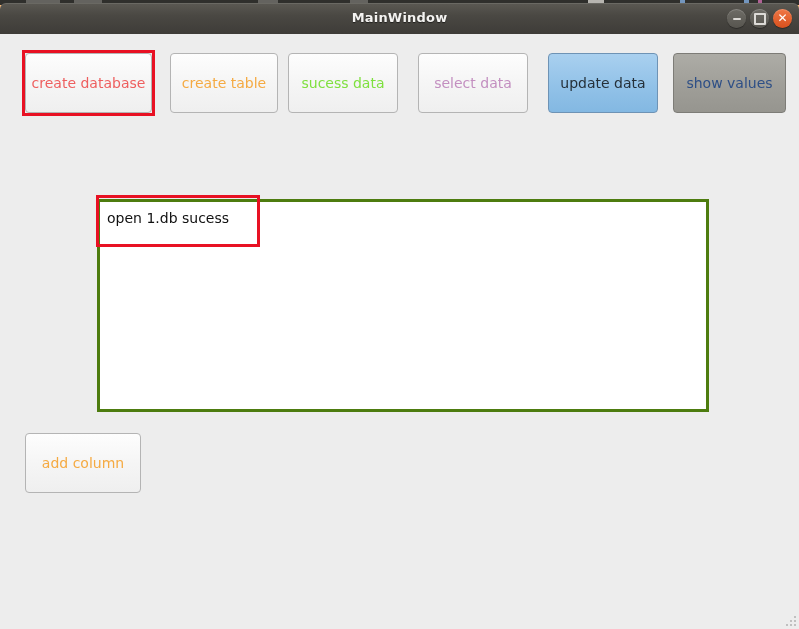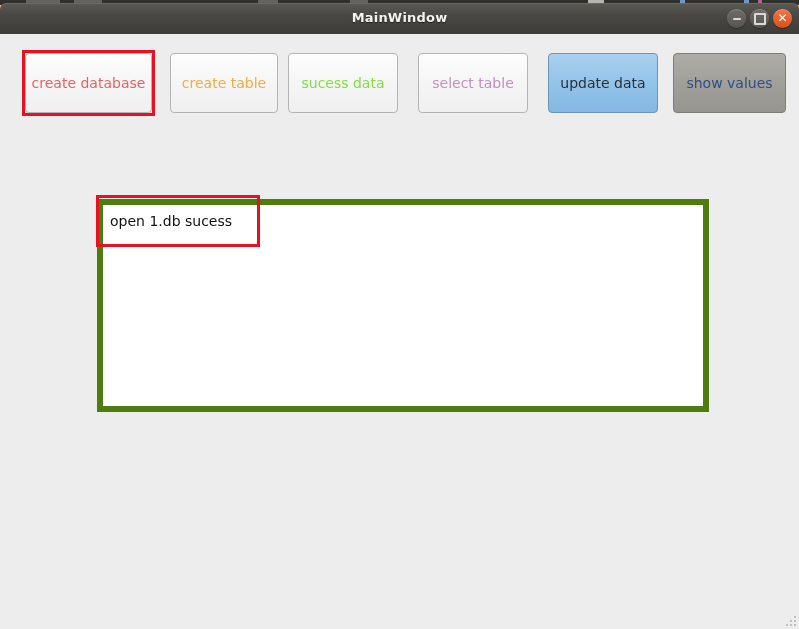--- a/index.html
+++ b/index.html
@@ -121,21 +121,21 @@
     background: linear-gradient(to bottom, #adaca6 0%, #9e9d97 60%, #96958f 100%);
     border: 1px solid #7d7c77;
     color: #2e4f86;
     justify-content: center;
   }
 
   
   .textedit {
     position: absolute;
     background: #ffffff;
-    border: 6px solid #4d7c0f;
+    border: 3px solid #4d7c0f;
     box-sizing: border-box;
     overflow: hidden;
   }
   .textedit-line {
     position: absolute;
     left: 7px;
     top: 9px;
     font-size: 14px;
     color: #111;
     white-space: pre;
@@ -212,34 +212,37 @@
         <div class="btn" style="left: 25px; top: 19px; width: 127px; height: 60px;">
           <span style="color: rgb(238, 95, 95);">create database</span>
         </div>
         <div class="btn" style="left: 170px; top: 19px; width: 108px; height: 60px;">
           <span style="color: rgb(245, 170, 66);">create table</span>
         </div>
         <div class="btn" style="left: 288px; top: 19px; width: 110px; height: 60px;">
           <span style="color: rgb(127, 224, 63);">sucess data</span>
         </div>
         <div class="btn" style="left: 418px; top: 19px; width: 110px; height: 60px;">
-          <span style="color: rgb(195, 143, 192);">select table</span>
+          <span style="color: rgb(195, 143, 192);">select data</span>
         </div>
         <div class="btn flat-blue" style="left: 548px; top: 19px; width: 110px; height: 60px;">
           <span style="color: rgb(38, 49, 58);">update data</span>
         </div>
         <div class="btn flat-gray" style="left: 673px; top: 19px; width: 113px; height: 60px;">
           <span style="color: rgb(46, 79, 134);">show values</span>
         </div>
       </div>
 
     <div class="textedit" id="output-panel" style="left: 97px; top: 165px; width: 612px; height: 213px;">
         <div class="textedit-line" style="top: 8px;">open 1.db sucess</div>
       </div>
 
+    <div class="btn" id="add-column-button" style="left: 25px; top: 399px; width: 116px; height: 60px;">
+      <span style="color: rgb(245, 170, 66);">add column</span>
+    </div>
 
     <div id="annotation-layer">
         <div class="annot" style="left: 22px; top: 16px; width: 133px; height: 66px; border-color: rgb(232, 17, 35);"></div>
         <div class="annot" style="left: 96px; top: 161px; width: 164px; height: 52px; border-color: rgb(232, 17, 35);"></div>
       </div>
 
 
     <div class="sizegrip">
       <i style="right:0px;bottom:0px;"></i>
       <i style="right:4px;bottom:0px;"></i>

